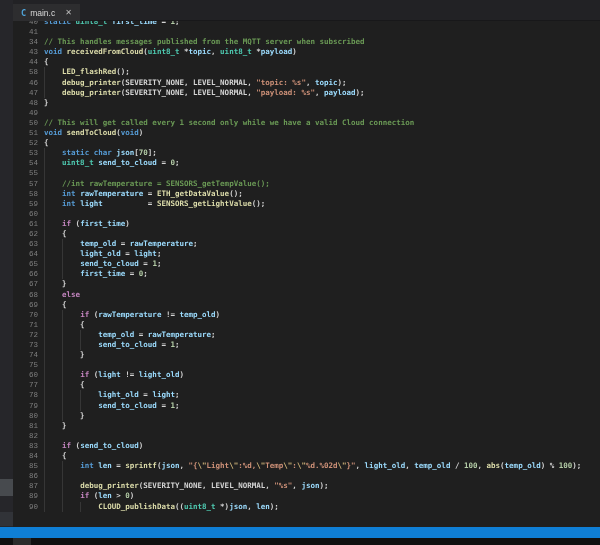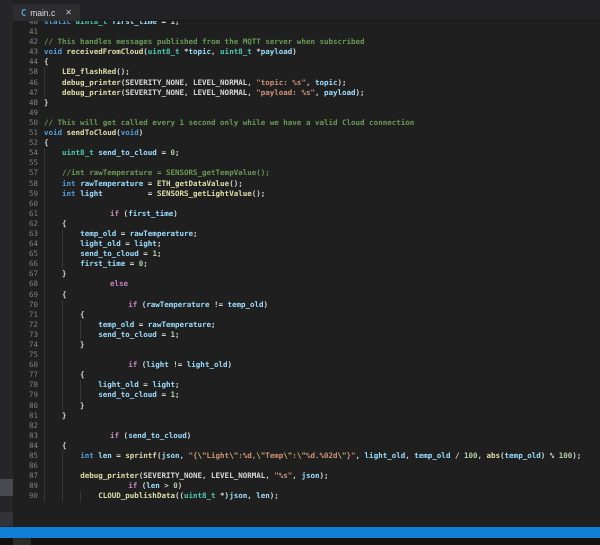--- a/index.html
+++ b/index.html
@@ -17,24 +17,24 @@
        font-size:8.5px;}
   .tab .c-icon{color:#4fa3d8;font-weight:bold;font-size:8.5px;
        font-family:"DejaVu Sans Mono",monospace;}
   .tab .close{color:#bdbdbd;font-size:8px;margin-left:6px;cursor:pointer;}
   
   .editor{position:absolute;left:13px;top:21px;right:0;bottom:18px;overflow:hidden;
           background:#1f1f1f;}
   .lines{margin-top:-4px;}
   .line{display:flex;height:10.1px;line-height:10.1px;font-size:7.5px;white-space:pre;}
   .ln{flex:0 0 31px;box-sizing:border-box;padding-right:6px;text-align:right;
-      color:#7f7f7f;user-select:none;}
+      color:#7f7f7f;user-select:none;font-family:Liberation Mono, monospace;}
   .code{position:relative;flex:1;white-space:pre;font-weight:bold;}
   .guide{position:absolute;top:0;bottom:0;width:1px;background:#363636;}
-  .tk-kw{color:#569cd6;}  .tk-ctl{color:#c586c0;margin-left:48px;} .tk-ty{color:#4ec9b0;}
+  .tk-kw{color:#569cd6;}  .tk-ctl{color:#c586c0;} .tk-ty{color:#4ec9b0;}
   .tk-fn{color:#dcdcaa;}  .tk-var{color:#9cdcfe;} .tk-str{color:#ce9178;}
   .tk-esc{color:#d7ba7d;} .tk-num{color:#b5cea8;} .tk-pl{color:#d4d4d4;}
   .tk-com{color:#6a9955;}
   
   .statusbar{position:absolute;left:0;top:527px;width:600px;height:11px;background:#0f7fd6;}
   .bottom-edge{position:absolute;left:0;top:538px;width:600px;height:7px;background:#101010;}
   .bottom-edge .nub{position:absolute;left:13px;top:0;width:18px;height:7px;background:#2b2b2b;}
 </style>
 </head>
 <body>
@@ -51,31 +51,32 @@
       <span class="c-icon">C</span>
       <span>main.c</span>
       <span class="close">✕</span>
     </div>
   </div>
 
   <div class="editor">
     <div class="lines">
         <div class="line"><span class="ln">40</span><span class="code"><span class="tk-kw">static</span><span class="tk-pl"> </span><span class="tk-ty">uint8_t</span><span class="tk-pl"> </span><span class="tk-var">first_time</span><span class="tk-pl"> = </span><span class="tk-num">1</span><span class="tk-pl">;</span></span></div>
         <div class="line"><span class="ln">41</span><span class="code"></span></div>
-        <div class="line"><span class="ln">42</span><span class="code"><span class="tk-com">// This handles messages published from the MQTT server when subscribed</span></span></div>
+        <div class="line"><span class="ln">34</span><span class="code"><span class="tk-com">// This handles messages published from the MQTT server when subscribed</span></span></div>
         <div class="line"><span class="ln">43</span><span class="code"><span class="tk-kw">void</span><span class="tk-pl"> </span><span class="tk-fn">receivedFromCloud</span><span class="tk-pl">(</span><span class="tk-ty">uint8_t</span><span class="tk-pl"> *</span><span class="tk-var">topic</span><span class="tk-pl">, </span><span class="tk-ty">uint8_t</span><span class="tk-pl"> *</span><span class="tk-var">payload</span><span class="tk-pl">)</span></span></div>
         <div class="line"><span class="ln">44</span><span class="code"><span class="tk-pl">{</span></span></div>
         <div class="line"><span class="ln">58</span><span class="code"><i class="guide" style="left: 0px;"></i><span class="tk-pl">    </span><span class="tk-fn">LED_flashRed</span><span class="tk-pl">();</span></span></div>
         <div class="line"><span class="ln">46</span><span class="code"><i class="guide" style="left: 0px;"></i><span class="tk-pl">    </span><span class="tk-fn">debug_printer</span><span class="tk-pl">(SEVERITY_NONE, LEVEL_NORMAL, </span><span class="tk-str">"topic: %s"</span><span class="tk-pl">, </span><span class="tk-var">topic</span><span class="tk-pl">);</span></span></div>
         <div class="line"><span class="ln">47</span><span class="code"><i class="guide" style="left: 0px;"></i><span class="tk-pl">    </span><span class="tk-fn">debug_printer</span><span class="tk-pl">(SEVERITY_NONE, LEVEL_NORMAL, </span><span class="tk-str">"payload: %s"</span><span class="tk-pl">, </span><span class="tk-var">payload</span><span class="tk-pl">);</span></span></div>
         <div class="line"><span class="ln">48</span><span class="code"><span class="tk-pl">}</span></span></div>
         <div class="line"><span class="ln">49</span><span class="code"></span></div>
         <div class="line"><span class="ln">50</span><span class="code"><span class="tk-com">// This will get called every 1 second only while we have a valid Cloud connection</span></span></div>
         <div class="line"><span class="ln">51</span><span class="code"><span class="tk-kw">void</span><span class="tk-pl"> </span><span class="tk-fn">sendToCloud</span><span class="tk-pl">(</span><span class="tk-kw">void</span><span class="tk-pl">)</span></span></div>
         <div class="line"><span class="ln">52</span><span class="code"><span class="tk-pl">{</span></span></div>
+        <div class="line"><span class="ln">53</span><span class="code"><i class="guide" style="left: 0px;"></i><span class="tk-pl">    </span><span class="tk-kw">static</span><span class="tk-pl"> </span><span class="tk-kw">char</span><span class="tk-pl"> </span><span class="tk-var">json</span><span class="tk-pl">[</span><span class="tk-num">70</span><span class="tk-pl">];</span></span></div>
         <div class="line"><span class="ln">54</span><span class="code"><i class="guide" style="left: 0px;"></i><span class="tk-pl">    </span><span class="tk-ty">uint8_t</span><span class="tk-pl"> </span><span class="tk-var">send_to_cloud</span><span class="tk-pl"> = </span><span class="tk-num">0</span><span class="tk-pl">;</span></span></div>
         <div class="line"><span class="ln">55</span><span class="code"><i class="guide" style="left: 0px;"></i></span></div>
         <div class="line"><span class="ln">57</span><span class="code"><i class="guide" style="left: 0px;"></i><span class="tk-com">    //int rawTemperature = SENSORS_getTempValue();</span></span></div>
         <div class="line"><span class="ln">58</span><span class="code"><i class="guide" style="left: 0px;"></i><span class="tk-pl">    </span><span class="tk-kw">int</span><span class="tk-pl"> </span><span class="tk-var">rawTemperature</span><span class="tk-pl"> = </span><span class="tk-fn">ETH_getDataValue</span><span class="tk-pl">();</span></span></div>
         <div class="line"><span class="ln">59</span><span class="code"><i class="guide" style="left: 0px;"></i><span class="tk-pl">    </span><span class="tk-kw">int</span><span class="tk-pl"> </span><span class="tk-var">light</span><span class="tk-pl">          = </span><span class="tk-fn">SENSORS_getLightValue</span><span class="tk-pl">();</span></span></div>
         <div class="line"><span class="ln">60</span><span class="code"><i class="guide" style="left: 0px;"></i></span></div>
         <div class="line"><span class="ln">61</span><span class="code"><i class="guide" style="left: 0px;"></i><span class="tk-pl">    </span><span class="tk-ctl">if</span><span class="tk-pl"> (</span><span class="tk-var">first_time</span><span class="tk-pl">)</span></span></div>
         <div class="line"><span class="ln">62</span><span class="code"><i class="guide" style="left: 0px;"></i><span class="tk-pl">    {</span></span></div>
         <div class="line"><span class="ln">63</span><span class="code"><i class="guide" style="left: 0px;"></i><i class="guide" style="left: 18px;"></i><span class="tk-pl">        </span><span class="tk-var">temp_old</span><span class="tk-pl"> = </span><span class="tk-var">rawTemperature</span><span class="tk-pl">;</span></span></div>
         <div class="line"><span class="ln">64</span><span class="code"><i class="guide" style="left: 0px;"></i><i class="guide" style="left: 18px;"></i><span class="tk-pl">        </span><span class="tk-var">light_old</span><span class="tk-pl"> = </span><span class="tk-var">light</span><span class="tk-pl">;</span></span></div>

